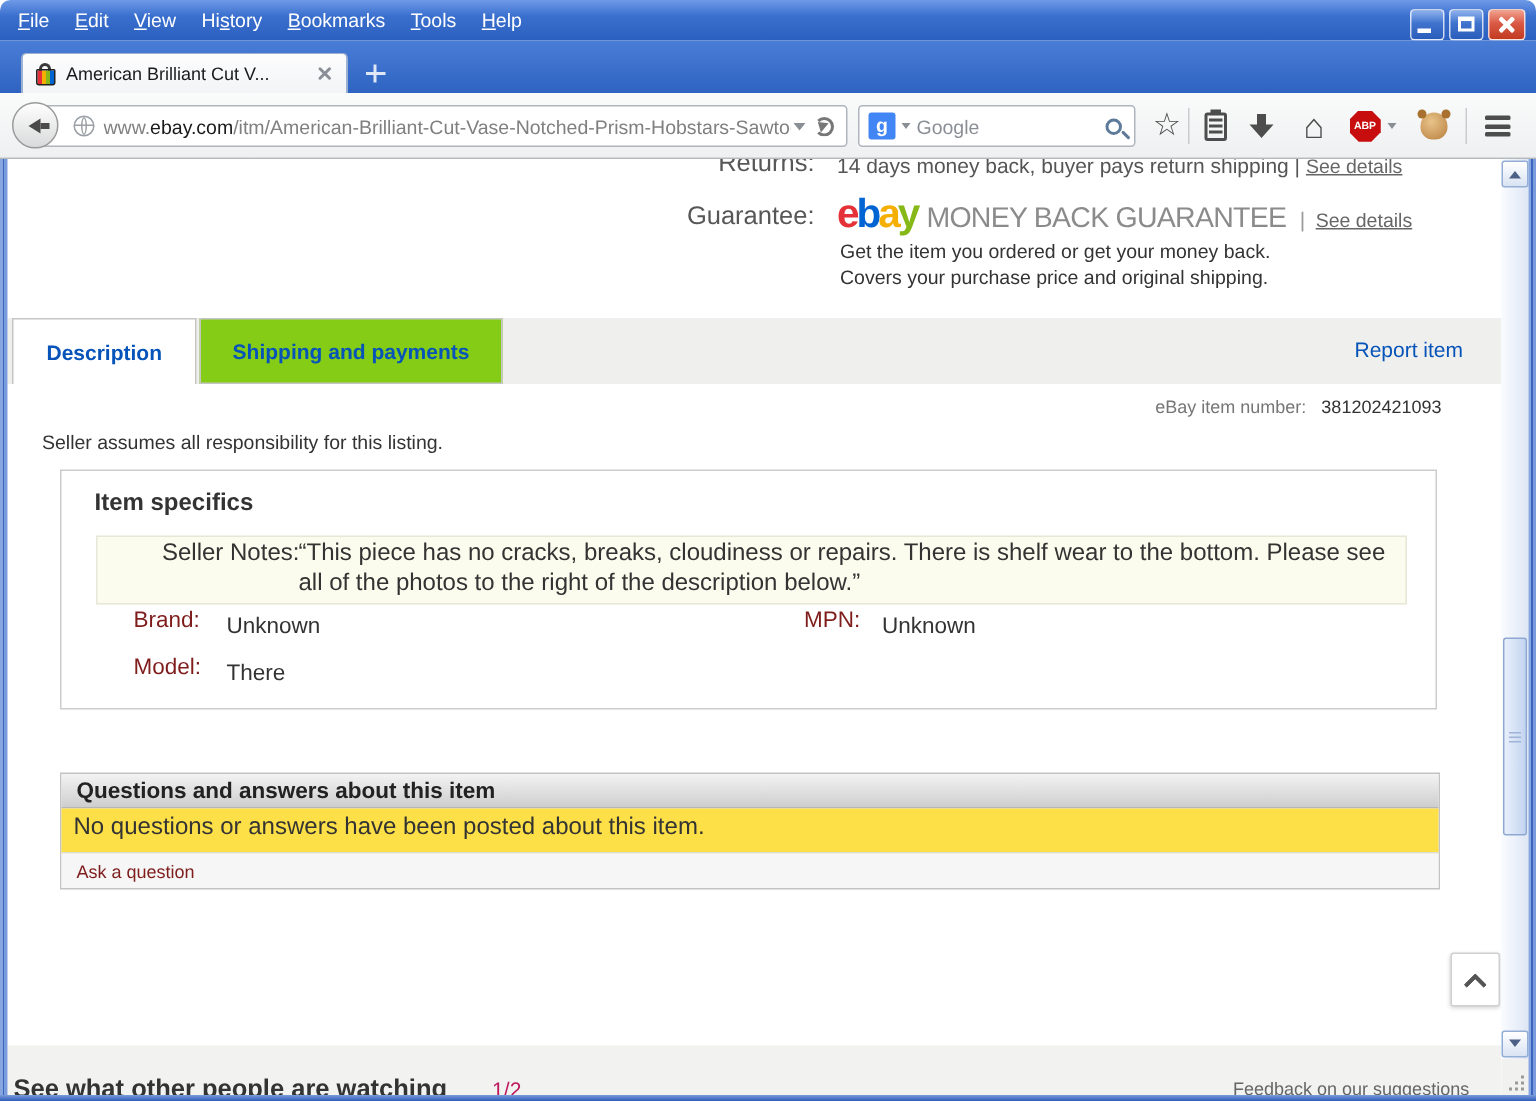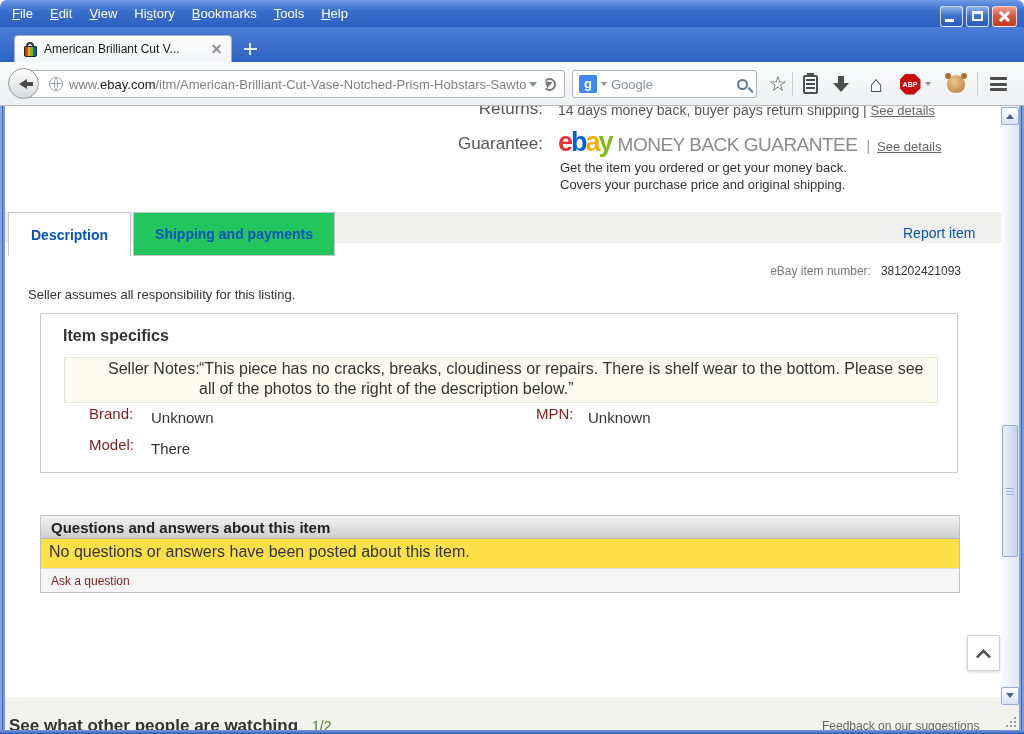--- a/index.html
+++ b/index.html
@@ -115,25 +115,25 @@
   .returns-lbl { top:-7px; }
   .returns-val { position:absolute; left:553px; top:-4px; font-size:14px; color:#555; }
   .grey-link { color:#666; text-decoration:underline; font-size:13px; }
   .guarantee-lbl { top:28px; }
   .g-logo-row { position:absolute; left:553px; top:23px; display:flex; align-items:baseline; }
   .ebay-logo { font-weight:bold; font-size:27px; letter-spacing:-2px; line-height:26px; }
   .mbg { font-size:19px; color:#8b8b8b; letter-spacing:-0.5px; margin-left:6px; white-space:nowrap; }
   .g-sep { color:#999; font-size:14px; margin:0 7px 0 9px; }
   .g-line { position:absolute; left:555px; font-size:13px; color:#333; }
 
-  .tabband { position:absolute; left:0; top:106px; width:996px; height:31px; background:#efefed; }
+  .tabband { position:absolute; left:0; top:106px; width:996px; height:44px; background:#efefed; }
   .dtab { position:absolute; top:0; height:44px; border:1px solid #c5c5c5; font-size:14px; font-weight:bold; color:#0654ba;
     display:flex; align-items:center; justify-content:center; }
   .dtab.active { left:3px; width:123px; background:#fff; border-bottom:none; }
-  .dtab.inactive { left:128px; width:202px; background:#22c55e; }
+  .dtab.inactive { left:128px; width:202px; background:#84cc16; }
   .report { position:absolute; left:898px; top:13px; font-size:14px; color:#0654ba; }
 
   .itemnum-row { position:absolute; right:40px; top:158px; font-size:12px; }
   .itemnum-label { color:#767676; margin-right:10px; }
   .itemnum-value { color:#333; }
   .seller-resp { position:absolute; left:23px; top:181px; font-size:13px; color:#333; }
 
   .specifics { position:absolute; left:35px; top:207px; width:918px; height:160px; border:1px solid #ccc; background:#fff; }
   .specifics-title { position:absolute; left:22px; top:13px; font-size:16px; font-weight:bold; color:#333; }
   .notes-box { position:absolute; left:23px; top:43px; width:874px; height:46px; background:#fcfcee; border:1px solid #e7e7d8; }
@@ -148,21 +148,21 @@
   .qa-empty { height:30px; background:#fde047; border-bottom:1px solid #ddd; font-size:16px; color:#333; padding:4px 0 0 8px; }
   .qa-ask { height:23px; background:#f6f6f6; font-size:12px; color:#7f1d1d; padding:5px 0 0 10px; }
 
   .scrolltop { position:absolute; left:962px; top:529px; width:33px; height:36px; background:#fff;
     border:1px solid #d0d0d0; border-radius:2px; box-shadow:0 1px 3px rgba(0,0,0,.18);
     display:flex; align-items:center; justify-content:center; }
   .chev-up { width:11px; height:11px; border-top:3px solid #555; border-right:3px solid #555; transform:rotate(-45deg); margin-top:6px; border-radius:1px; }
 
   .footer { position:absolute; left:0; top:591px; width:996px; height:33px; background:#f2f2f0; }
   .footer-heading { position:absolute; left:4px; top:19px; font-size:17px; font-weight:bold; color:#333; white-space:nowrap; }
-  .footer-pager { font-size:14px; font-weight:normal; color:#4d7c0f; margin-left:14px; }
+  .footer-pager { font-size:14px; font-weight:normal; color:#be185d; margin-left:30px; }
   .footer-feedback { position:absolute; left:817px; top:22px; font-size:12px; color:#666; white-space:nowrap; }
 </style>
 </head>
 <body>
 
 <div class="titlebar">
   <div class="menu">
     <span class="mi"><span></span><span class="ul">F</span><span>ile</span></span>
     <span class="mi"><span></span><span class="ul">E</span><span>dit</span></span>
     <span class="mi"><span></span><span class="ul">V</span><span>iew</span></span>

